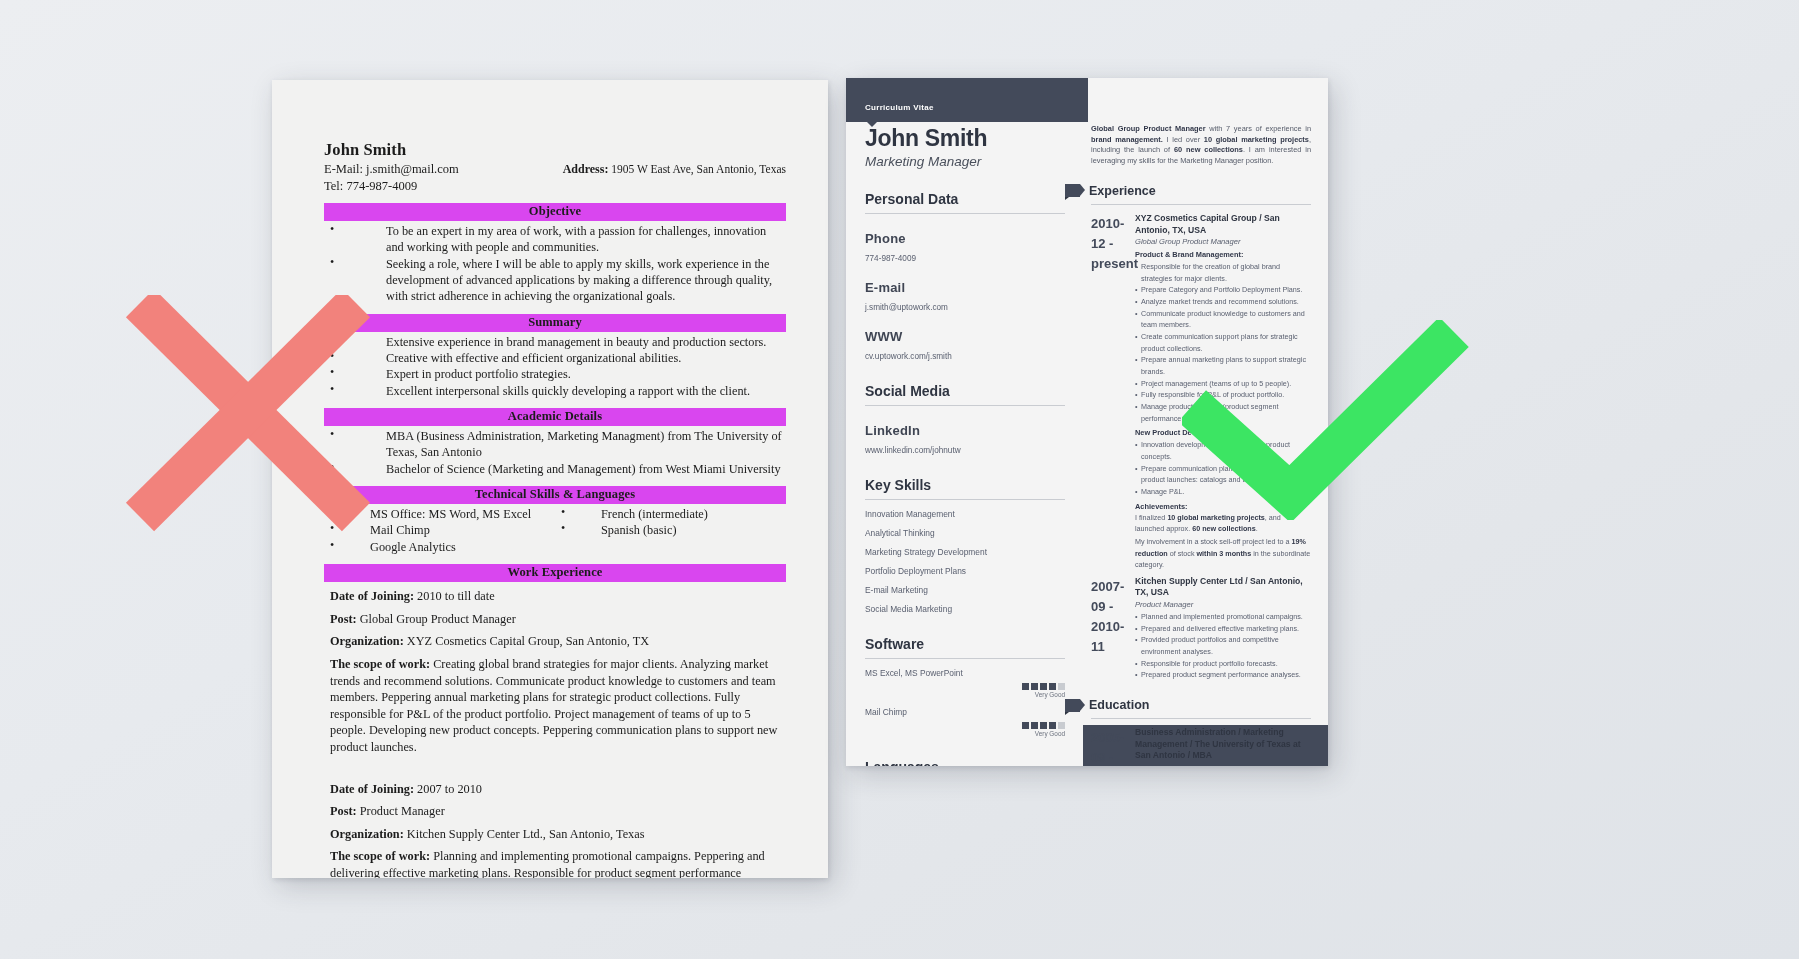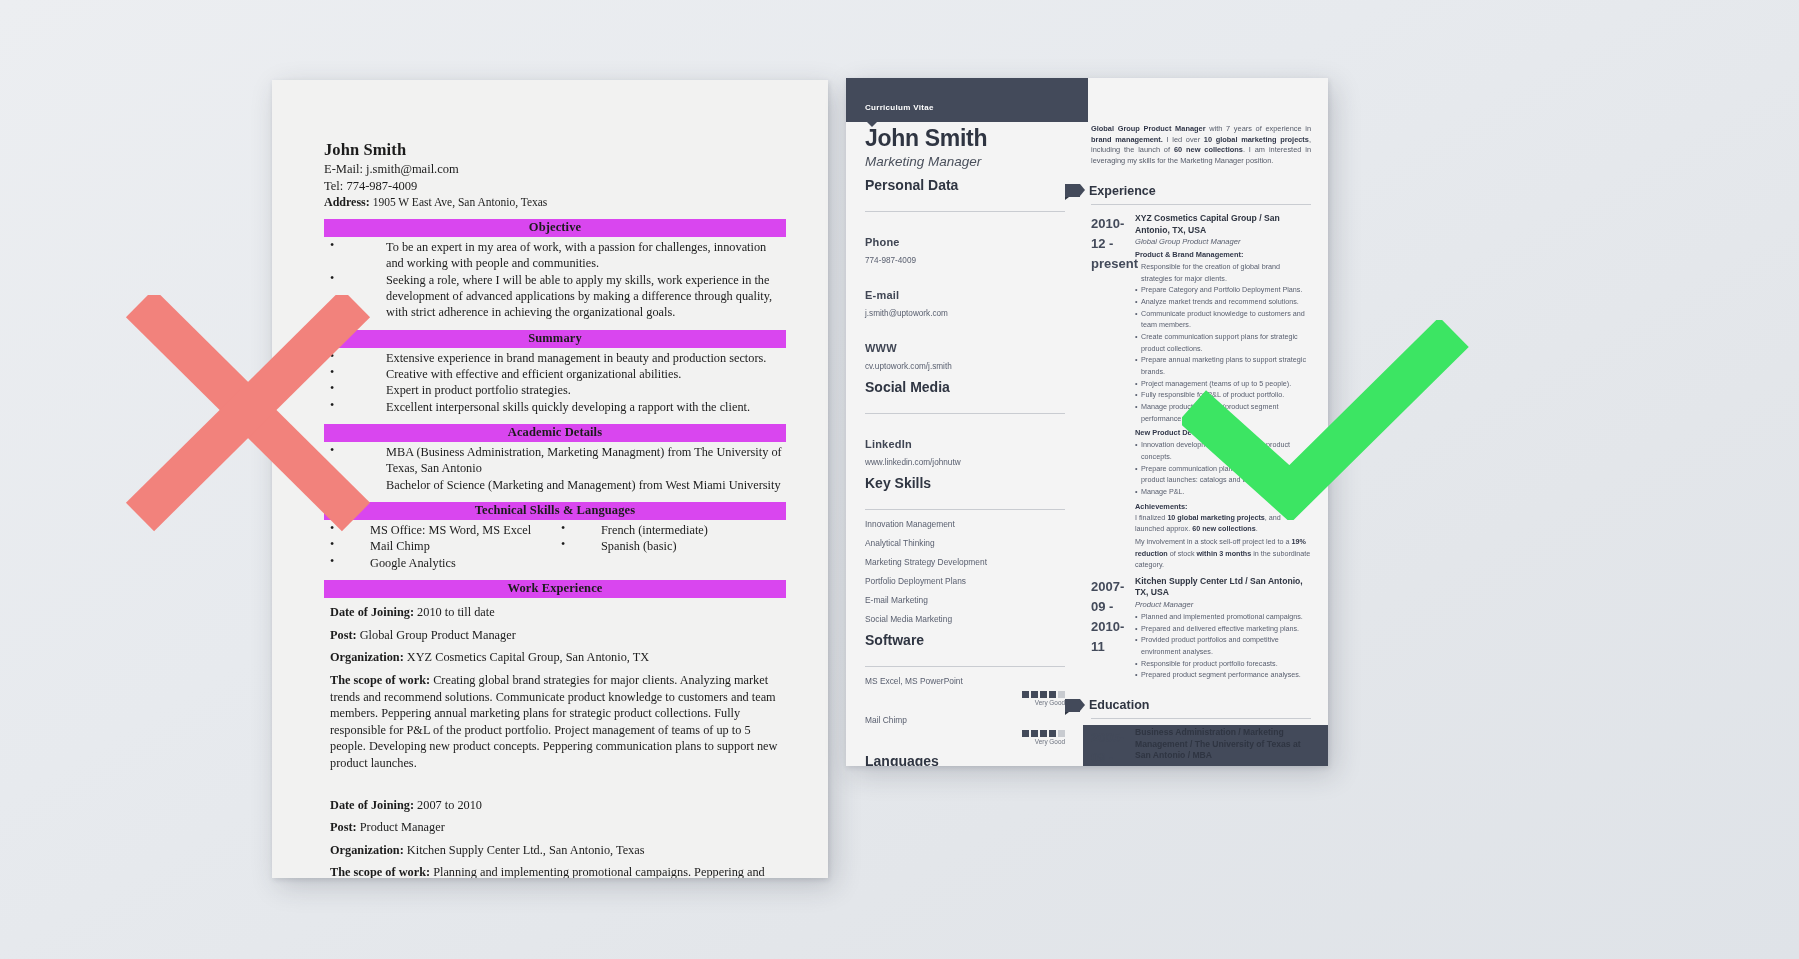--- a/index.html
+++ b/index.html
@@ -38,21 +38,20 @@
   .bad-name {
     font-size: 16.5px;
     font-weight: bold;
     letter-spacing: .1px;
     margin-bottom: 1px;
   }
   .bad-contact-row {
     display: flex;
     justify-content: space-between;
     align-items: flex-start;
-    flex-direction: column;
   }
   .bad-contact-left { font-size: 12.5px; line-height: 1.32; }
   .bad-contact-right { font-size: 11.5px; padding-top: 1px; white-space: nowrap; text-align: center; }
   .bad-contact-right b { font-size: 12px; }
 
   .bad-sec {
     background: #d946ef;
     text-align: center;
     font-weight: bold;
     font-size: 12.5px;
@@ -152,29 +151,29 @@
     font-size: 13.5px;
     font-style: italic;
     color: #4a505c;
     margin-top: 3px;
   }
   .g-h {
     font-size: 14px;
     font-weight: bold;
     color: #2f3542;
     border-bottom: 1px solid #c9ccd1;
-    padding-bottom: 18px;
-    margin-top: 8px;
+    padding-bottom: 6px;
+    margin-top: 22px;
     margin-bottom: 7px;
   }
   .g-sub {
-    font-size: 11px;
+    font-size: 13px;
     font-weight: bold;
     color: #3f4553;
-    margin-top: 24px;
+    margin-top: 17px;
     letter-spacing: .2px;
   }
   .g-val {
     font-size: 8.2px;
     color: #5a6070;
     margin-top: 8px;
   }
   .g-skill {
     font-size: 8.4px;
     color: #5a6070;

